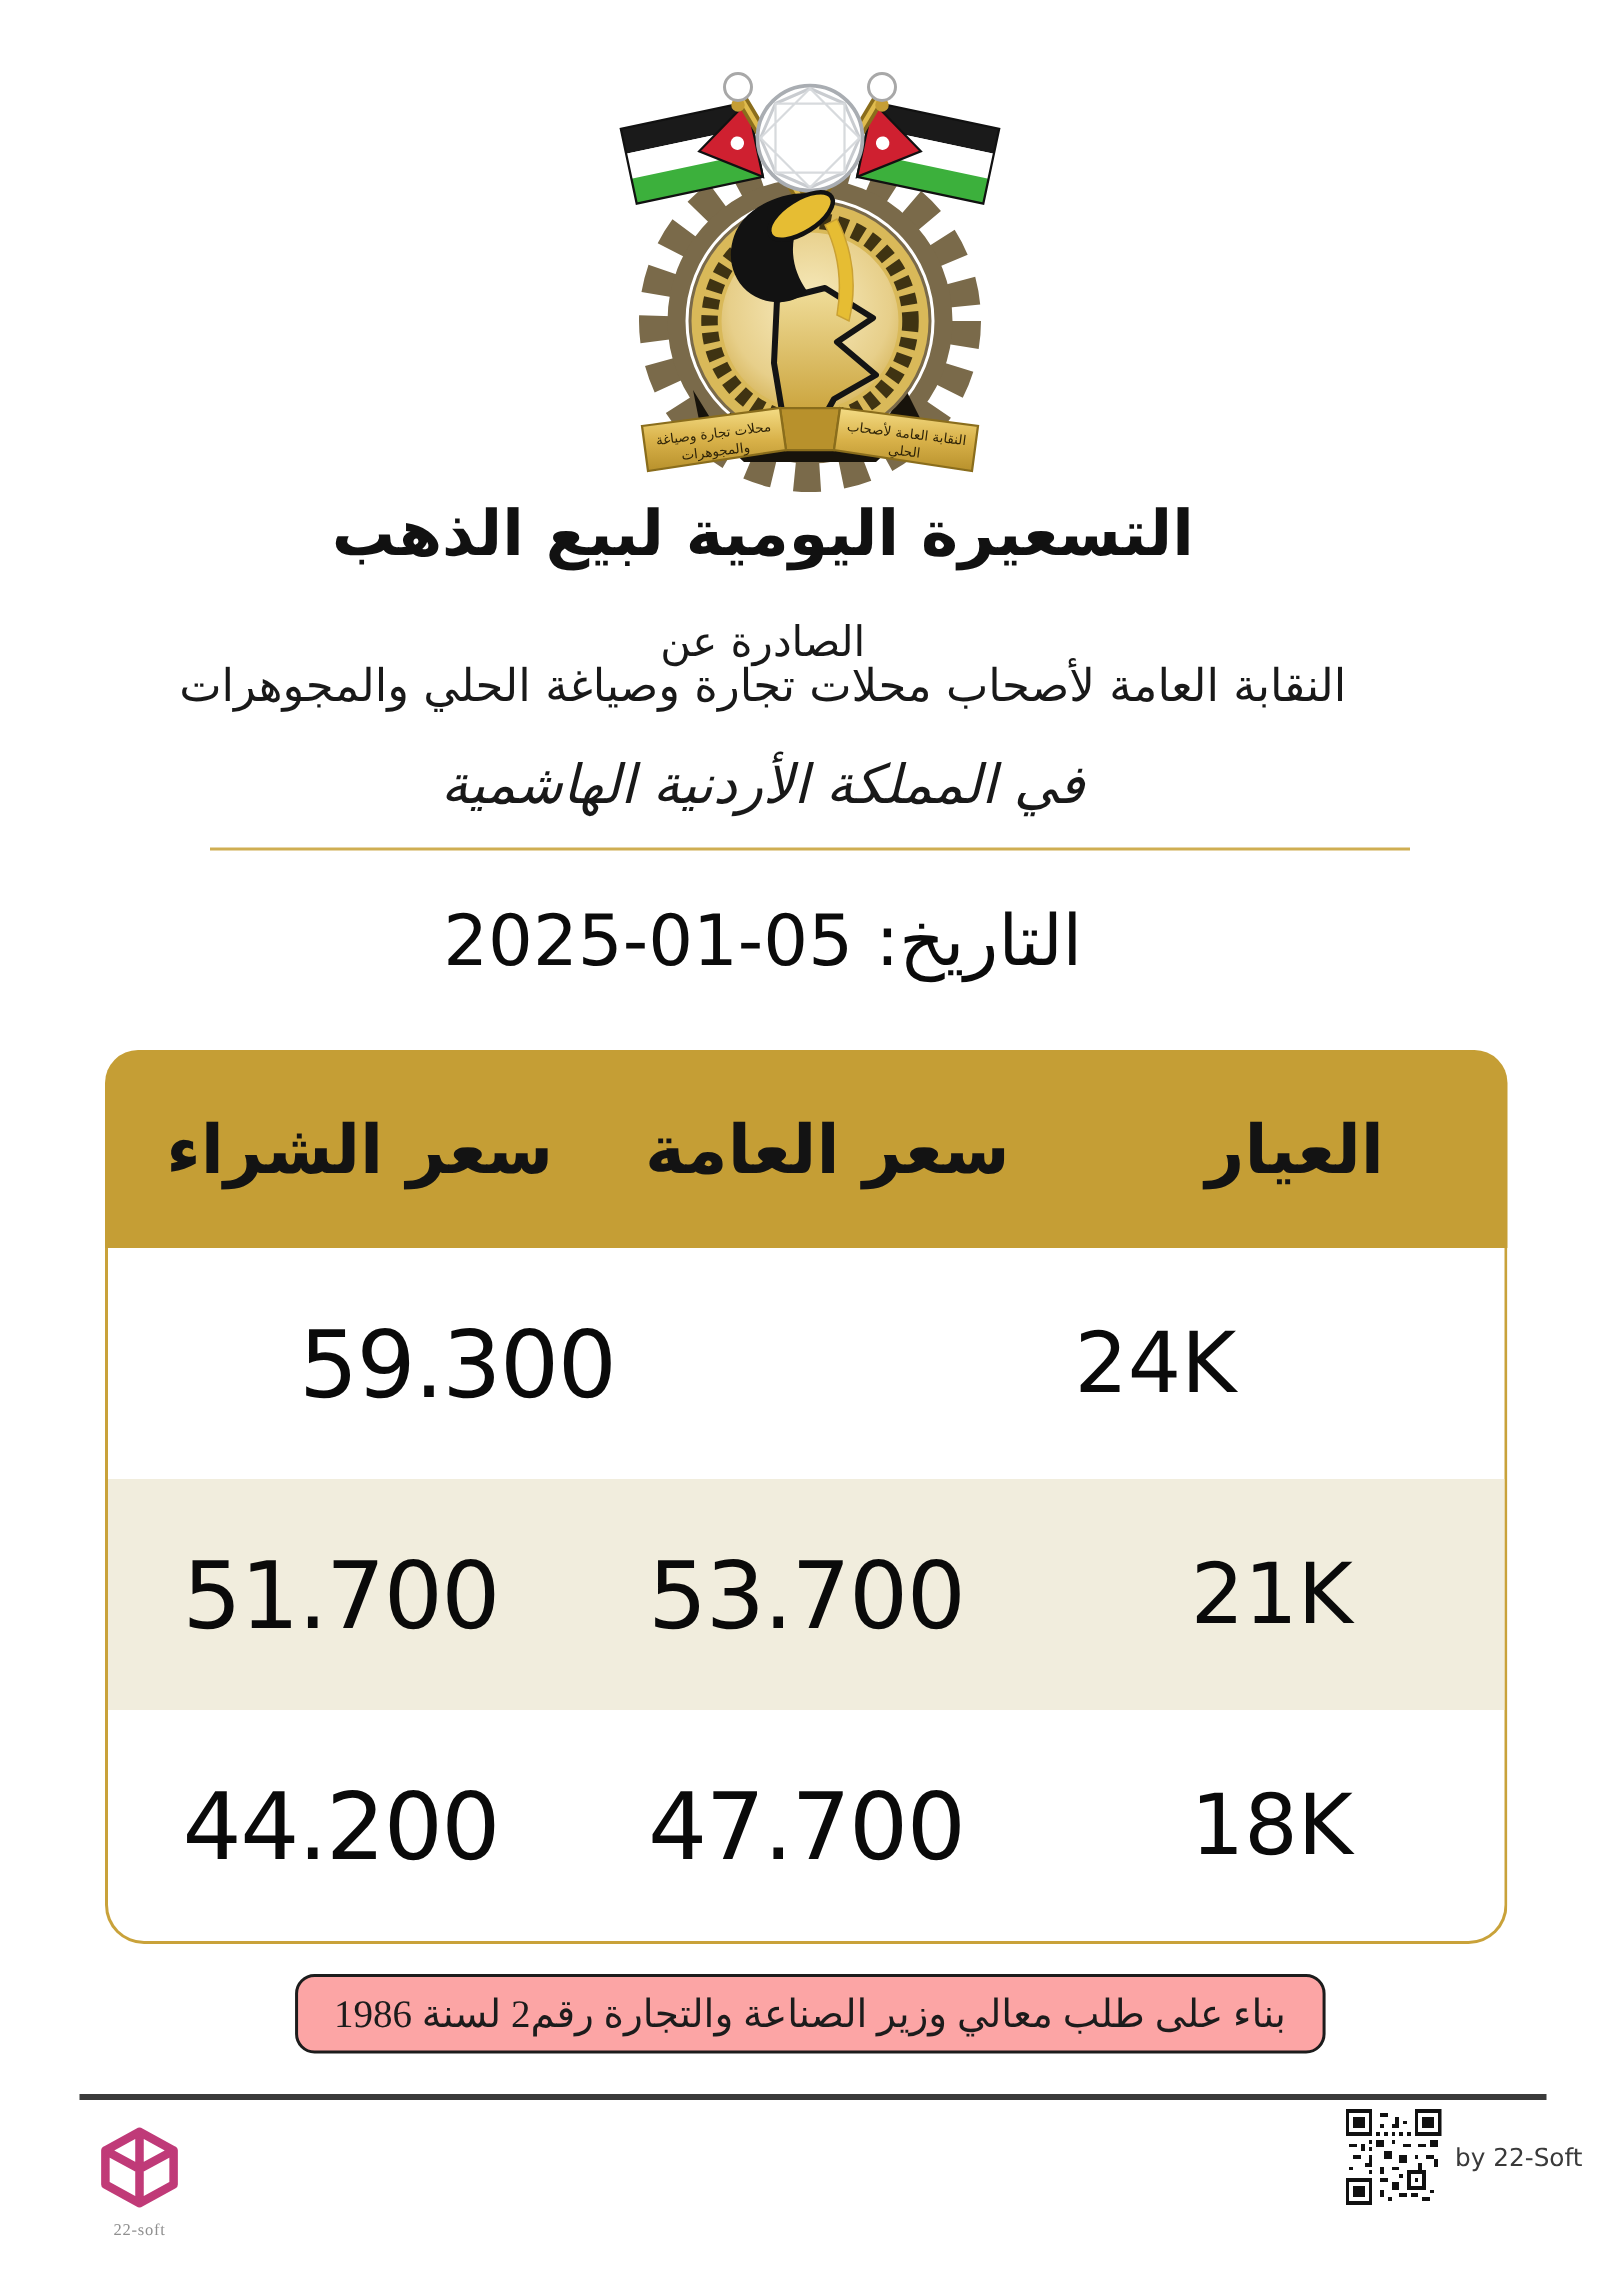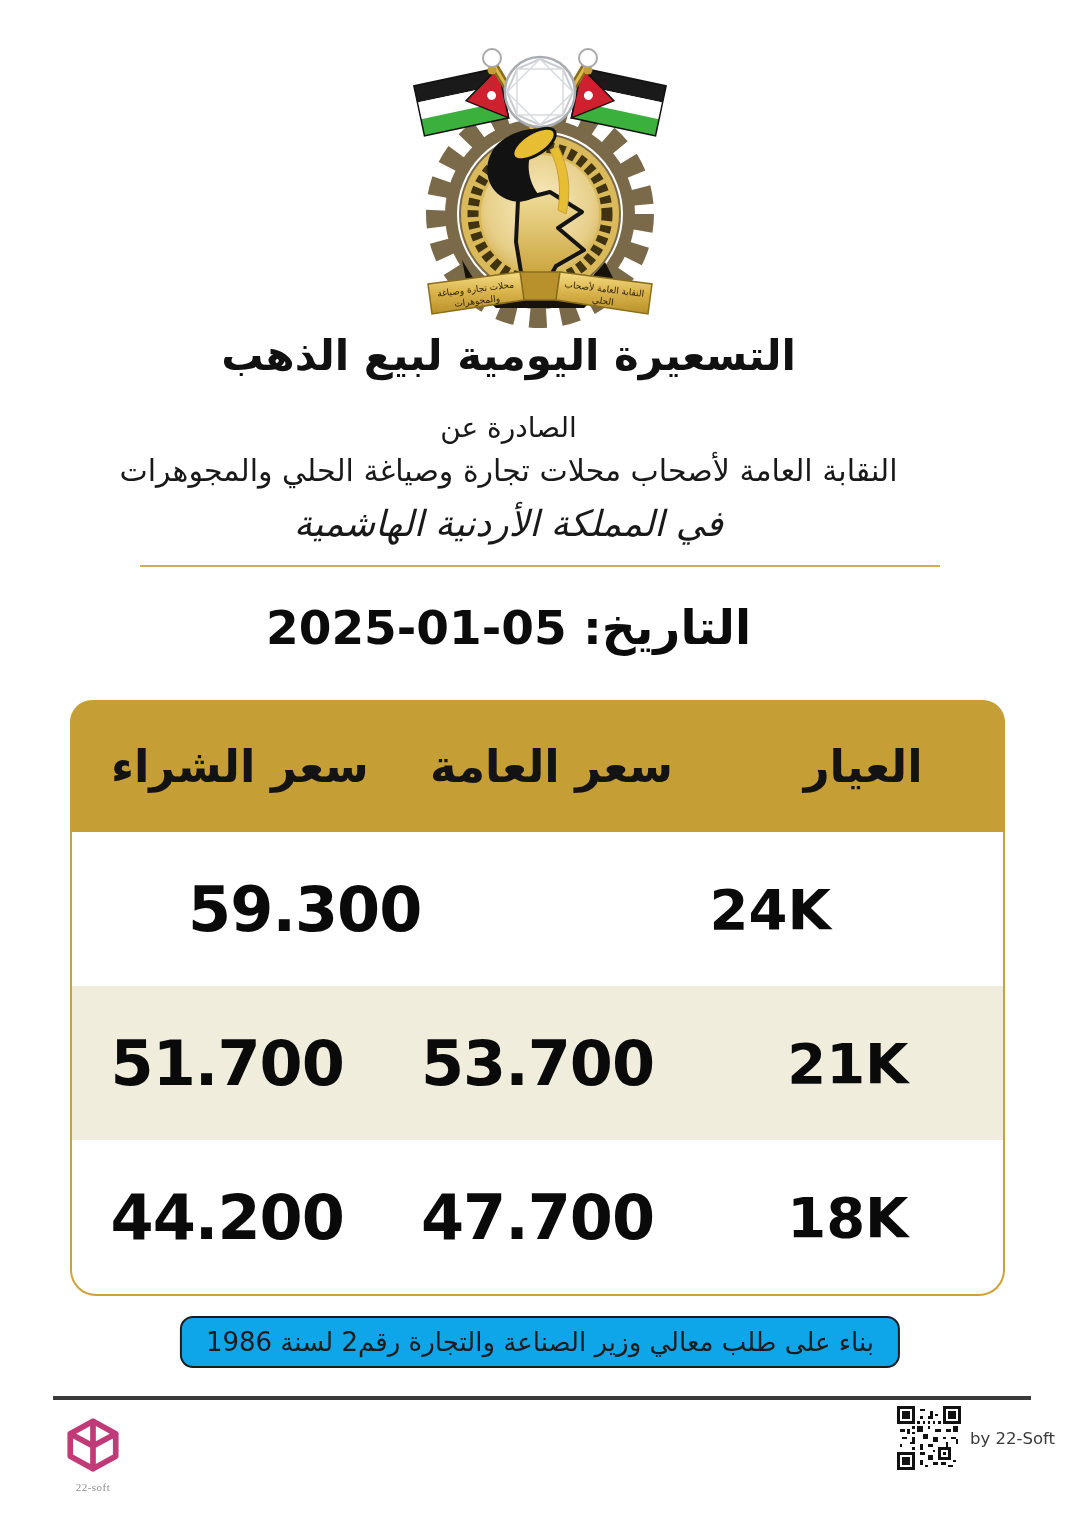--- a/index.html
+++ b/index.html
@@ -3,42 +3,42 @@
 <meta charset="utf-8">
 <style>
   html,body{margin:0;padding:0;background:#ffffff;}
   .page{position:relative;width:1080px;height:1526px;background:#ffffff;overflow:hidden;
         font-family:"DejaVu Sans",sans-serif;color:#141414;}
   .abs{position:absolute;left:0;width:1017px;text-align:center;}
 
   
   .main-title{top:331px;font-size:42px;font-weight:bold;letter-spacing:-0.5px;color:#111;}
   .issued-by{top:411px;font-size:28px;color:#191919;}
-  .issuer{top:453px;font-size:30px;color:#191919;}
+  .issuer{top:440px;font-size:30px;color:#191919;}
   .kingdom{top:503px;font-size:36px;color:#191919;font-style:italic;}
   .gold-rule{position:absolute;top:565px;left:140px;width:800px;height:2px;background:#cfae52;}
-  .date-line{top:600px;font-size:47px;font-weight:bold;color:#0b0b0b;direction:rtl;}
+  .date-line{top:600px;font-size:47px;font-weight:normal;color:#0b0b0b;direction:rtl;}
   .date-line .num{letter-spacing:0px;}
 
   
   .price-table{position:absolute;top:700px;left:70px;width:935px;direction:rtl;}
   .thead{display:flex;height:132px;background:#c59e35;border-radius:22px 22px 0 0;
          align-items:center;}
   .th{flex:1;text-align:center;font-size:45px;font-weight:bold;color:#131313;padding-left:28px;}
   .tbody{border:2px solid #c9a23a;border-top:none;border-radius:0 0 26px 26px;overflow:hidden;
          background:#ffffff;}
   .tr{display:flex;height:154px;align-items:center;}
   .tr.alt{background:#f1eddd;}
-  .td{flex:1;text-align:center;font-size:62px;font-weight:bold;color:#0a0a0a;letter-spacing:-1px;}
+  .td{flex:1;text-align:center;font-size:62px;font-weight:normal;color:#0a0a0a;letter-spacing:-1px;}
   .td.karat{font-size:56px;letter-spacing:0;text-align:center;}
 
   
   .note-box{position:absolute;top:1316px;left:50%;transform:translateX(-50%);
             border:2.5px solid #1c1c1c;border-radius:13px;padding:9px 24px;
-            font-size:26px;color:#1c1c1c;direction:rtl;white-space:nowrap;background:#0ea5e9;}
+            font-size:26px;color:#1c1c1c;direction:rtl;white-space:nowrap;background:#fca5a5;font-family:Liberation Serif, serif;}
 
   
   .dark-rule{position:absolute;top:1396px;left:53px;width:978px;height:4px;background:#3b3b3b;}
   .soft-logo{position:absolute;top:1414px;left:60px;width:66px;text-align:center;}
   .soft-word{margin-top:1px;font-size:11px;color:#8f8f8f;letter-spacing:0.5px;font-family:Liberation Serif, serif;}
   .qr-group{position:absolute;top:1406px;left:897px;display:flex;align-items:center;}
   .qr-credit{margin-left:9px;margin-right:23px;font-size:16.5px;color:#3a3a3a;}
 
   .logo-wrap{position:absolute;top:28px;left:50%;transform:translateX(-50%);}
 </style>

